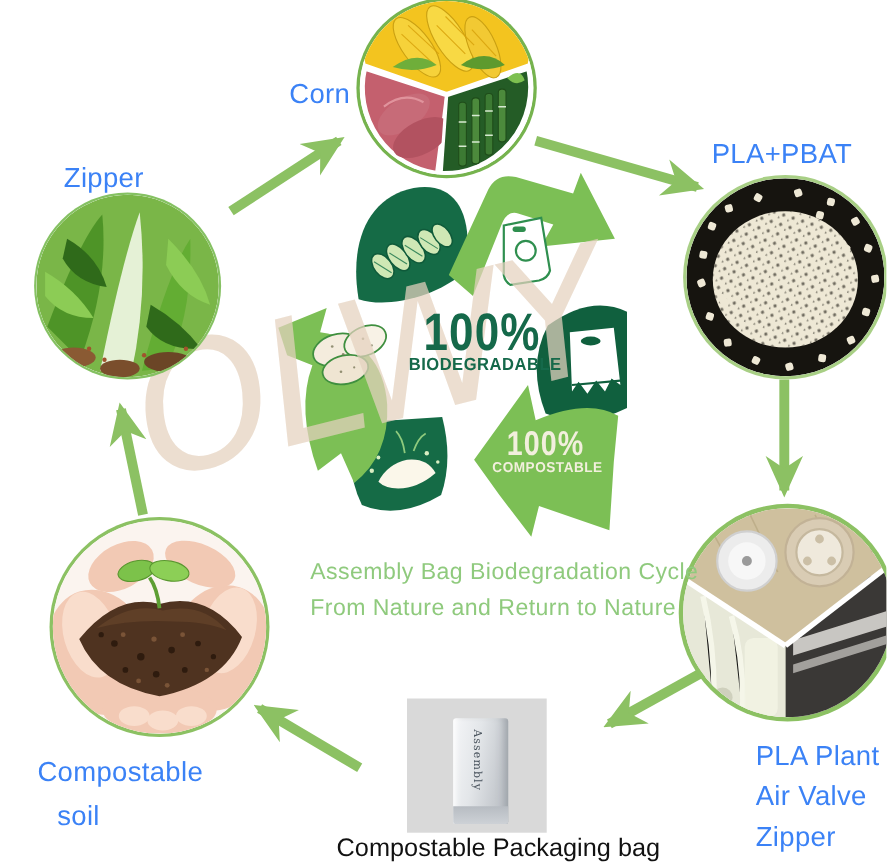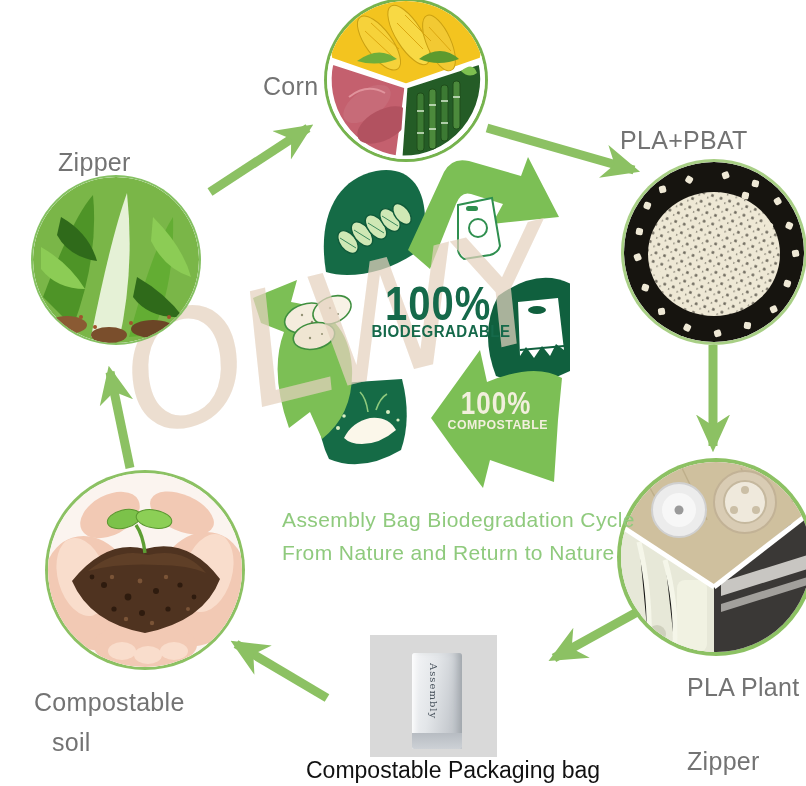--- a/index.html
+++ b/index.html
@@ -1,20 +1,20 @@
 <!DOCTYPE html>
 <html><head>
 <meta charset="utf-8">
 <style>
   html,body{margin:0;padding:0;background:#ffffff;}
   #canvas{position:relative;width:806px;height:786px;background:#ffffff;overflow:hidden;
           font-family:"Liberation Sans",sans-serif;}
   .abs{position:absolute;}
   
-  .node-label{position:absolute;color:#737373;font-size:25px;letter-spacing:.3px;z-index:6;white-space:nowrap;}
+  .node-label{position:absolute;color:#3b82f6;font-size:25px;letter-spacing:.3px;z-index:6;white-space:nowrap;}
   .caption{position:absolute;color:#111;font-size:23px;z-index:6;white-space:nowrap;}
   .subtitle{position:absolute;color:#8fca7d;font-size:21px;letter-spacing:.4px;z-index:6;white-space:nowrap;}
   
   .photo-circle{position:absolute;border-radius:50%;overflow:hidden;z-index:4;}
   
   .emblem-txt{position:absolute;z-index:5;text-align:center;font-weight:bold;line-height:1;}
   .pct-dark{color:#15694a;font-size:40px;transform:scaleY(1.2);letter-spacing:1px;}
   .word-dark{color:#15694a;font-size:16px;transform:scaleX(.94);letter-spacing:.5px;}
   .pct-light{color:#f2efdd;font-size:26px;transform:scaleY(1.2);letter-spacing:1px;}
   .word-light{color:#f2efdd;font-size:13px;transform:scaleX(.95);letter-spacing:.5px;}
@@ -319,23 +319,24 @@
   </div>
 
   <div id="bag-box">
     <div id="pouch">
       <div id="pouch-text">Assembly</div>
     </div>
   </div>
 
   <div class="node-label" style="left:263px;top:72px;">Corn</div>
   <div class="node-label" style="left:58px;top:148px;">Zipper</div>
-  <div class="node-label" style="left:620px;top:126px;">PLA+PBAT</div>
+  <div class="node-label" style="left:647px;top:126px;">PLA+PBAT</div>
   <div class="node-label" style="left:34px;top:688px;">Compostable</div>
   <div class="node-label" style="left:52px;top:728px;">soil</div>
   <div class="node-label" style="left:687px;top:673px;">PLA Plant</div>
+  <div class="node-label" style="left:687px;top:710px;">Air Valve</div>
   <div class="node-label" style="left:687px;top:747px;">Zipper</div>
   <div class="caption" style="left:306px;top:757px;">Compostable Packaging bag</div>
 
   <div class="subtitle" style="left:282px;top:508px;">Assembly Bag Biodegradation Cycle</div>
   <div class="subtitle" style="left:282px;top:541px;">From Nature and Return to Nature</div>
 
 </div>
 
 </body></html>

